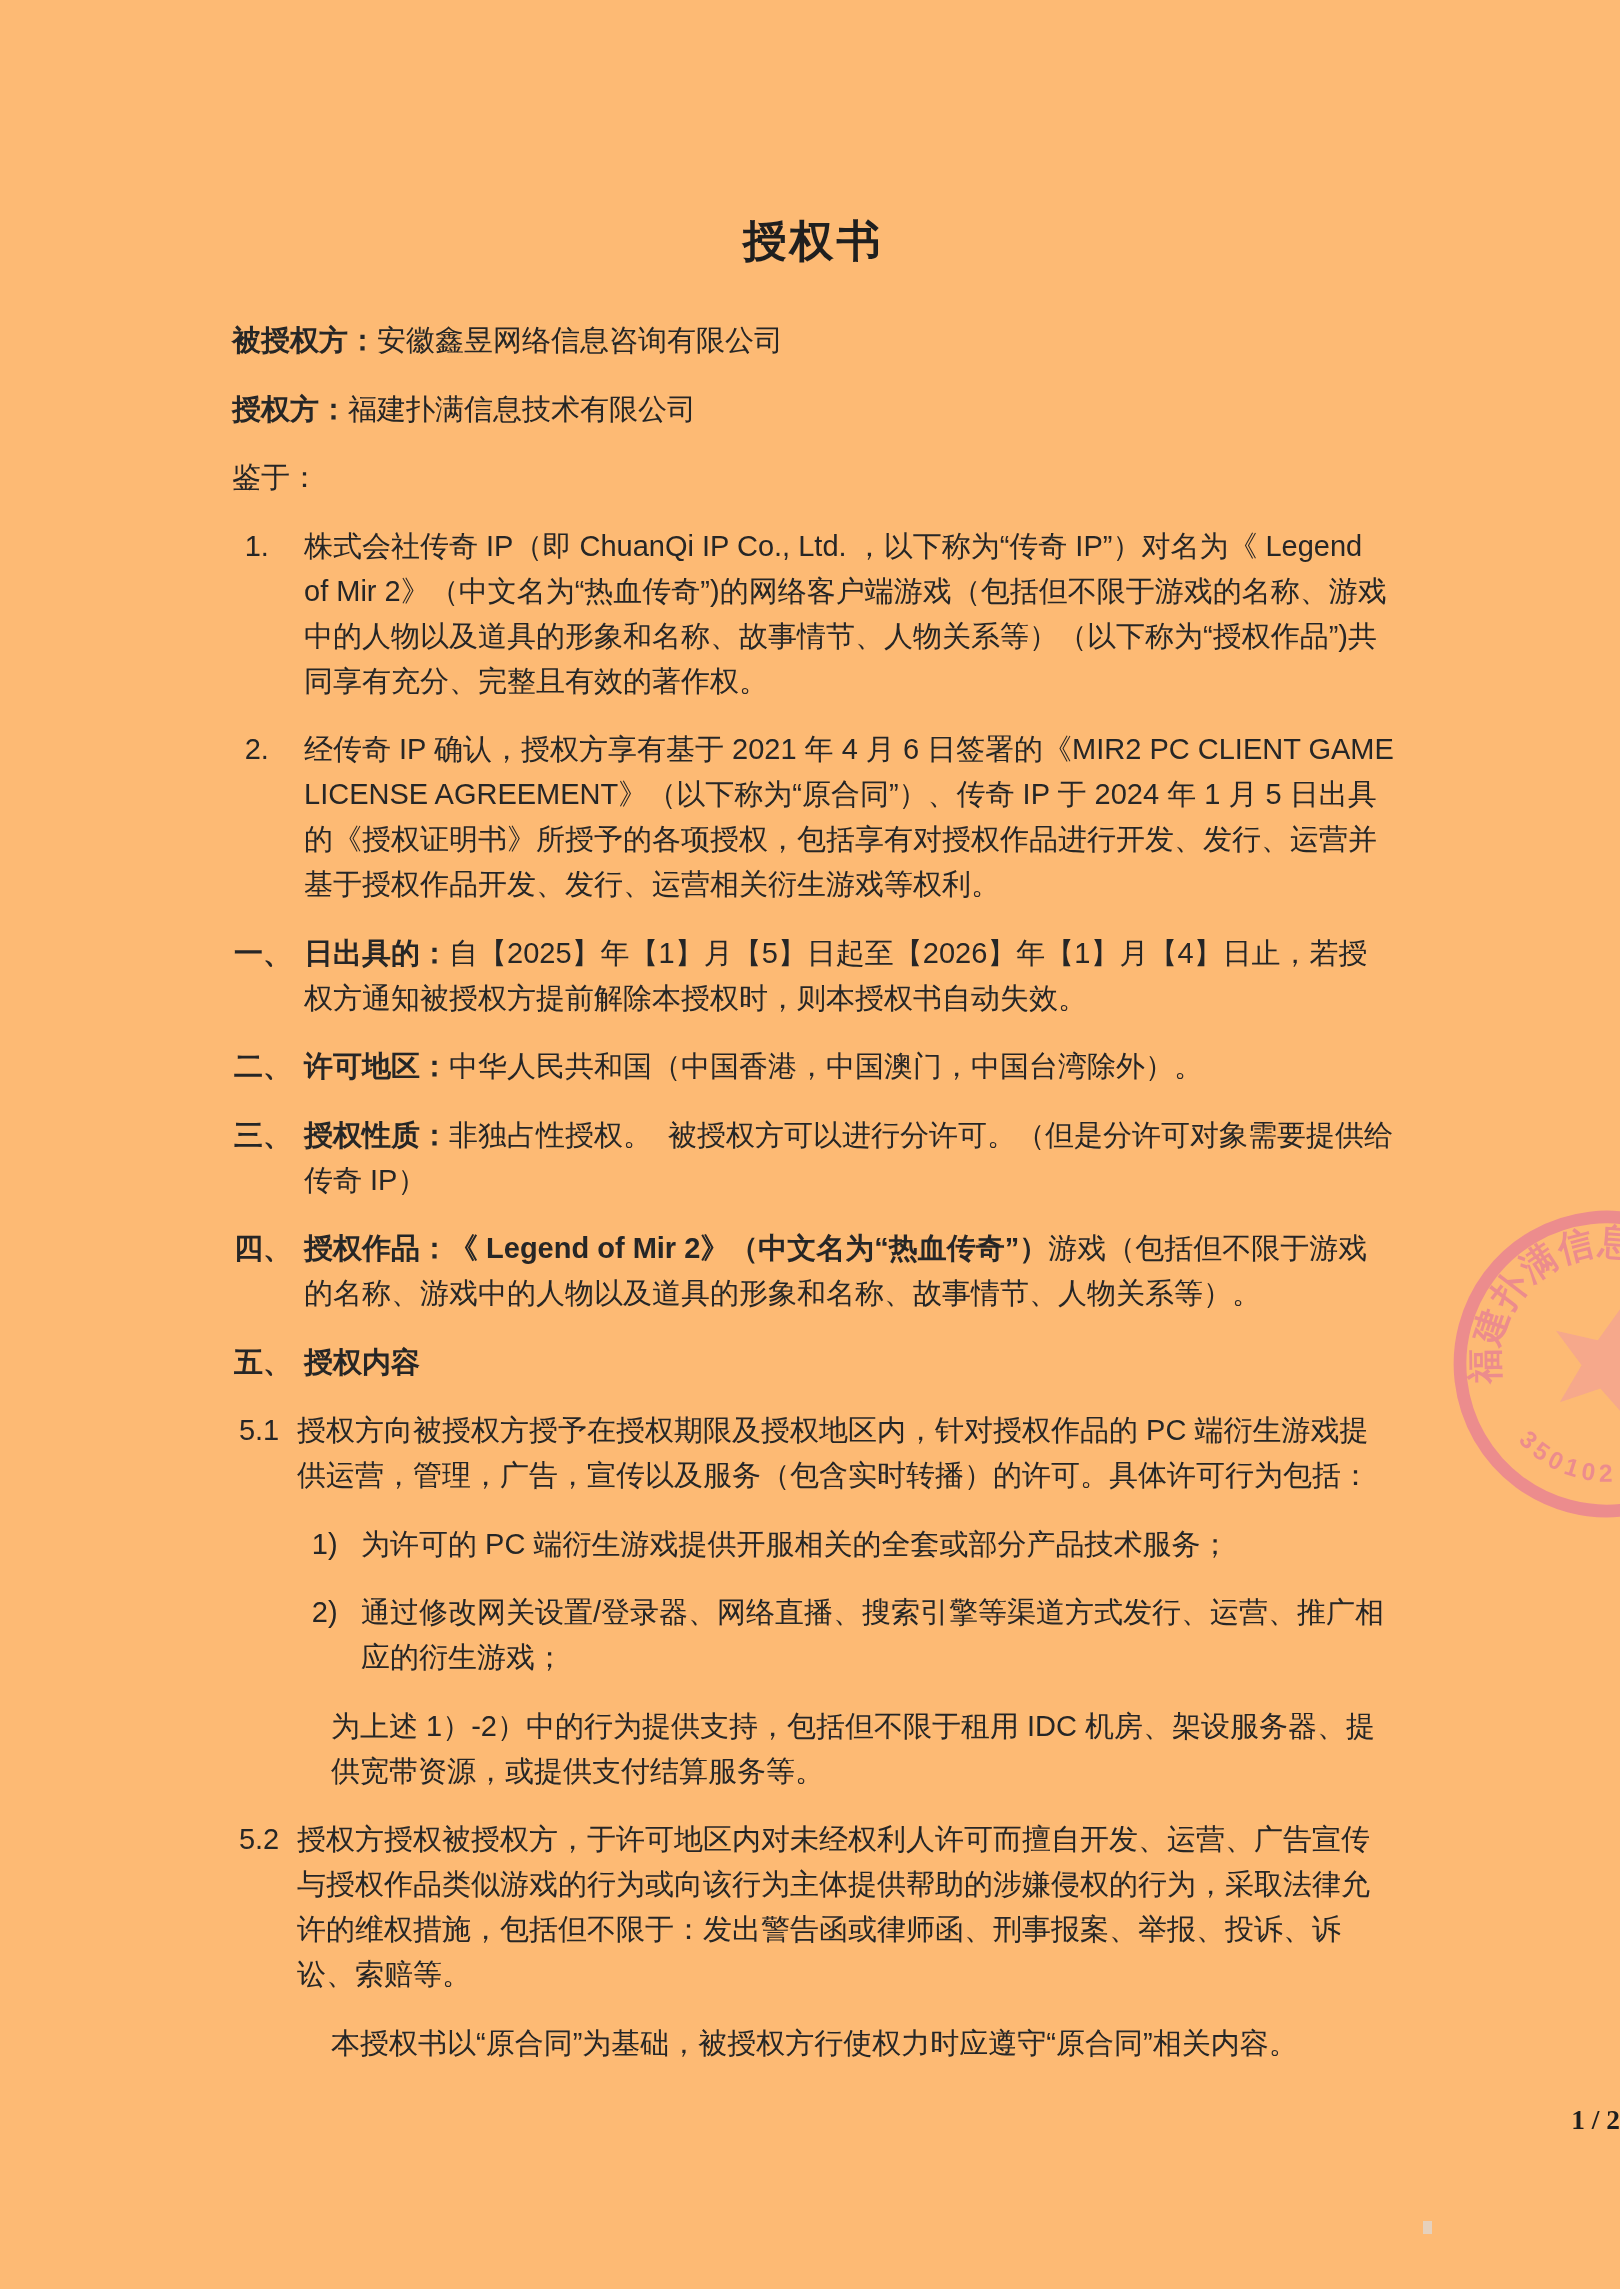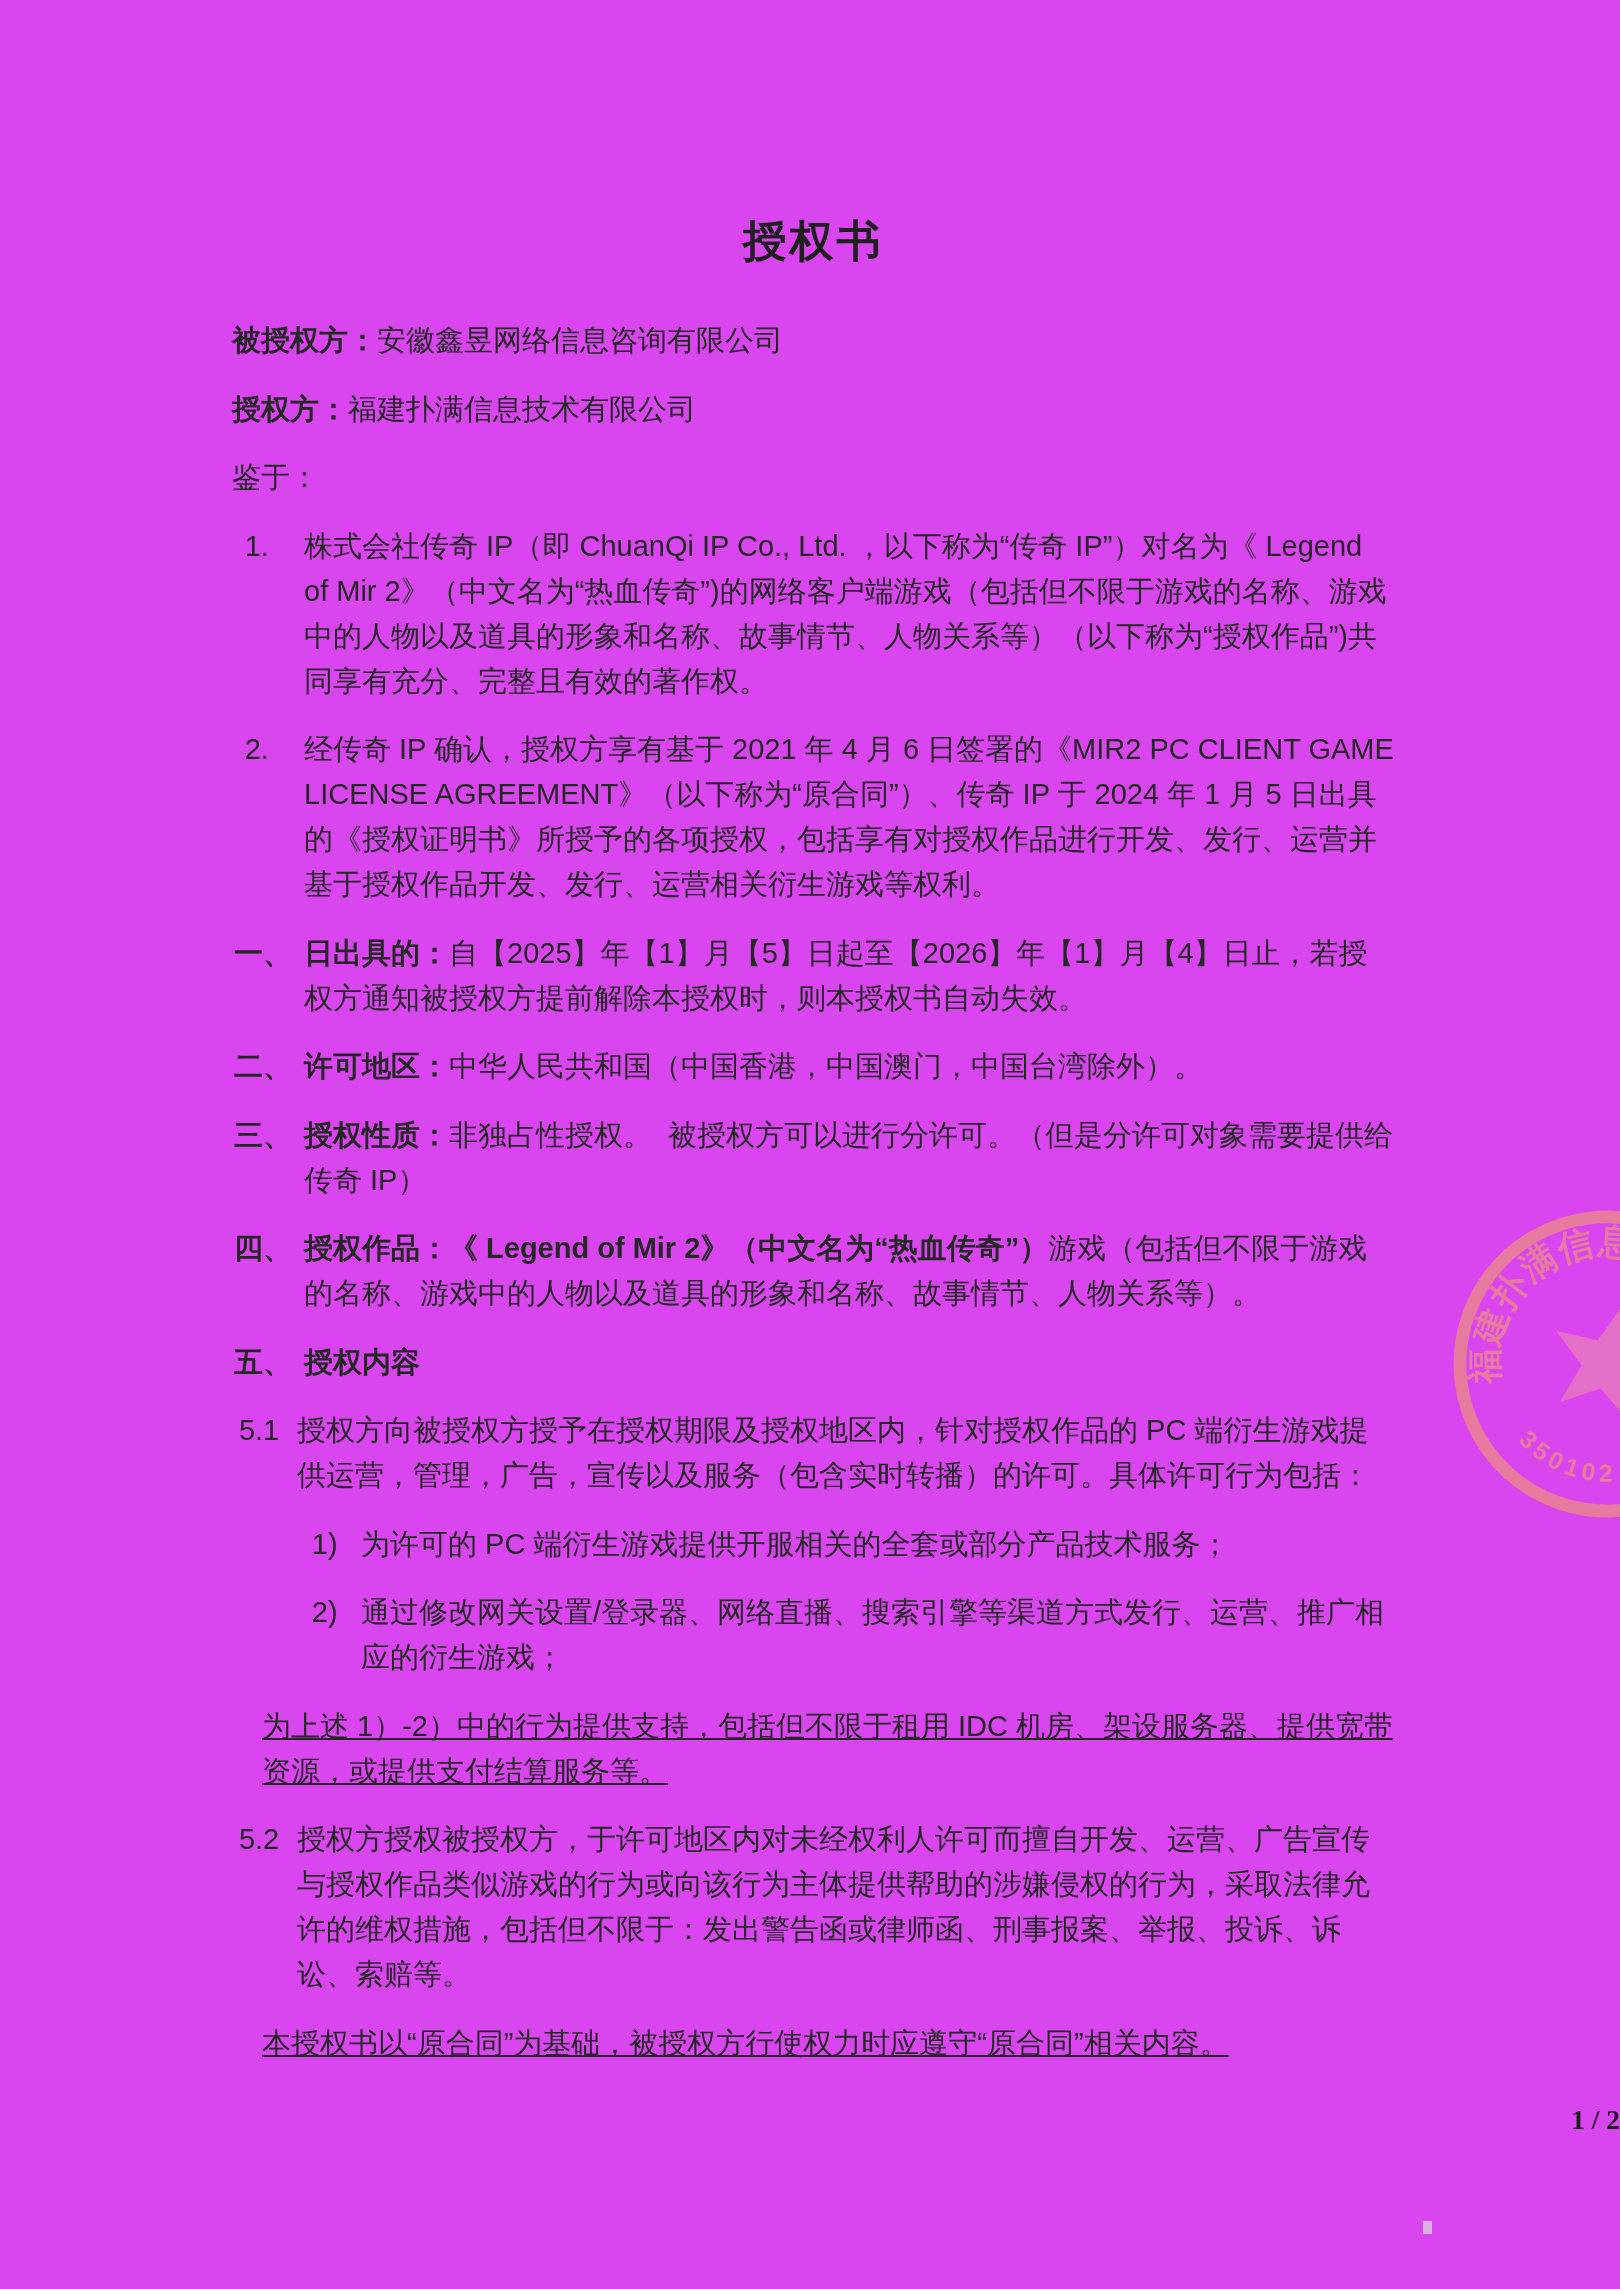--- a/index.html
+++ b/index.html
@@ -1,32 +1,32 @@
 <!DOCTYPE html>
 <html><head>
 <meta charset="utf-8">
 <style>
   html,body{margin:0;padding:0;background:#ffffff;}
   .page{
-    position:relative;width:1620px;height:2290px;background:#d946ef;overflow:hidden;
+    position:relative;width:1620px;height:2290px;background:#fdba74;overflow:hidden;
     font-family:"Liberation Sans","DejaVu Sans",sans-serif;color:#262626;
   }
   .doc{position:absolute;left:232px;top:208px;width:1162px;font-size:29px;line-height:45px;}
   .title{margin:0 0 45px 0;text-align:center;font-size:44px;line-height:65px;font-weight:bold;letter-spacing:2.9px;color:#1f1f1f;}
   .block{margin:0 0 23.5px 0;}
   .b{font-weight:bold;}
   .plain,.indent,.body{white-space:pre-wrap;}
   .row{display:flex;align-items:flex-start;}
   .num{flex:0 0 72px;box-sizing:border-box;}
   .recital .num{padding-left:12.7px;}
   .term .num{padding-left:2px;font-weight:bold;}
   .clause .num{flex-basis:65px;padding-left:6.9px;}
   .sub{margin-left:72px;}
   .sub .num{flex-basis:57px;padding-left:7.8px;}
-  .indent{margin-left:30px;text-decoration:underline;}
+  .indent{margin-left:99px;}
   .body{flex:1;}
   .pagenum{
     position:absolute;left:0;right:0;top:2105px;text-align:right;
     font-family:"Liberation Serif","DejaVu Serif",serif;font-size:27.4px;font-weight:bold;color:#1e1e1e;
   }
   .stamp{position:absolute;left:1411px;top:1168px;width:392px;height:392px;pointer-events:none;}
   .stampTxt{font-size:37px;font-weight:bold;fill:#ea8492;letter-spacing:2px;}
   .stampNum{font-size:25px;font-weight:bold;fill:#ea8492;letter-spacing:5px;}
   .speck{position:absolute;left:1423px;top:2221px;width:8.8px;height:12.7px;background:#dcdcdc;opacity:.7;}
 </style>

